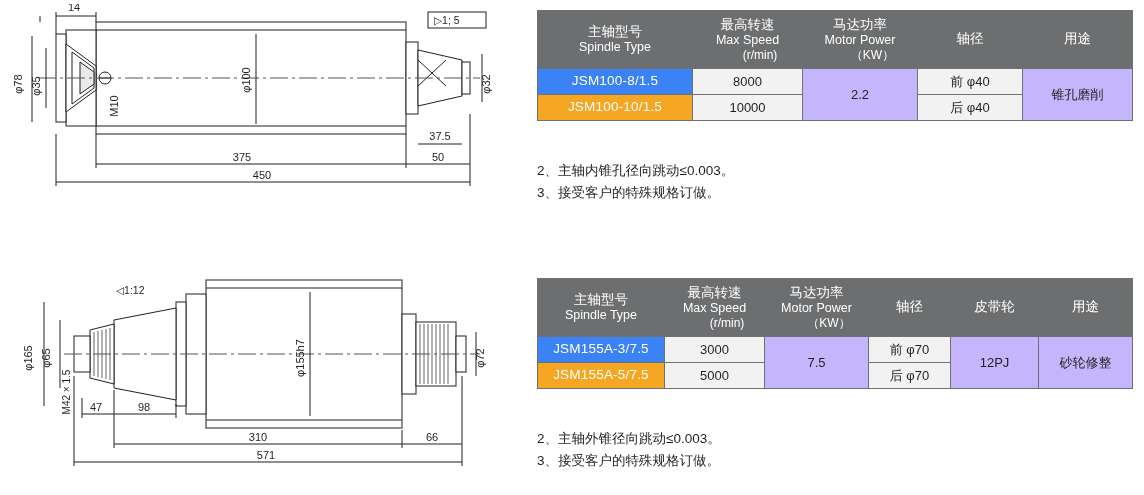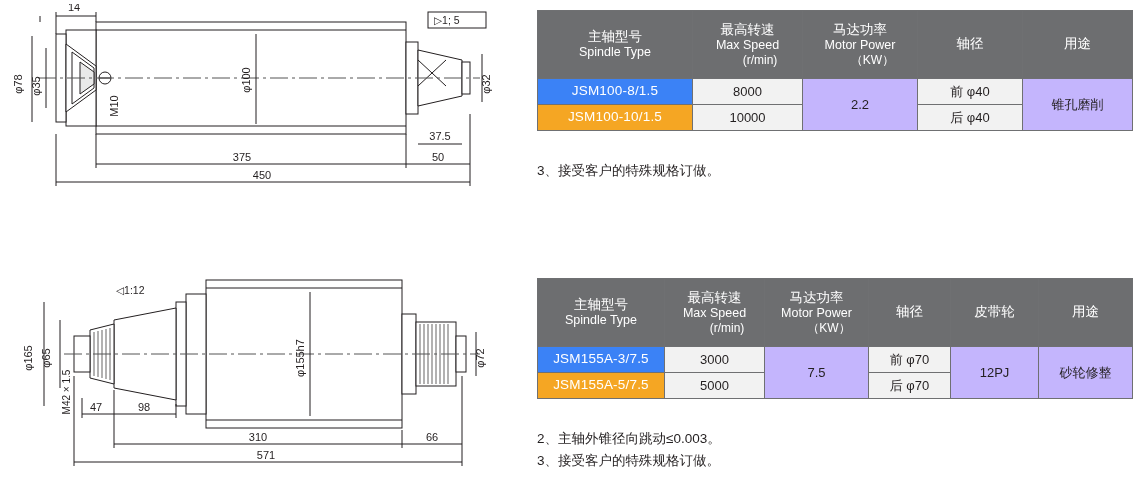--- a/index.html
+++ b/index.html
@@ -25,21 +25,21 @@
     text-align:center;
     vertical-align:middle;
     padding:2px 3px;
     line-height:1.18;
   }
   table.spec thead th{
     background:#6d6e70;
     color:#ffffff;
     font-weight:normal;
     font-size:13px;
-    padding:11px 3px;
+    padding:6px 3px;
   }
   .hdr-cn{display:block;font-size:13.5px;}
   .hdr-en{display:block;font-size:12.5px;}
   .hdr-unit{display:block;font-size:12px;margin-left:25px;}
   td.model{
     background:#3b82f6;
     color:#ffffff;
     font-size:13.5px;
     letter-spacing:.2px;
   }
@@ -172,20 +172,21 @@
     </tr>
     <tr style="height:26px">
       <td class="model alt">JSM100-10/1.5</td>
       <td class="light">10000</td>
       <td class="light">后 φ40</td>
     </tr>
   </tbody>
 </table>
 
 <div class="notes" style="left:537px;top:160px;">
+  <div>2、主轴内锥孔径向跳动≤0.003。</div>
   <div>3、接受客户的特殊规格订做。</div>
 </div>
 
 <div class="drawing" style="left:10px;top:258px;">
   <svg class="dwg-svg" width="500" height="230" viewBox="0 0 500 230">
     <g stroke="#231f20" fill="none" stroke-width="1">
 
       <rect x="196" y="22" width="196" height="148" fill="#ffffff"></rect>
       <line x1="196" y1="30" x2="392" y2="30"></line>
       <line x1="196" y1="162" x2="392" y2="162"></line>

